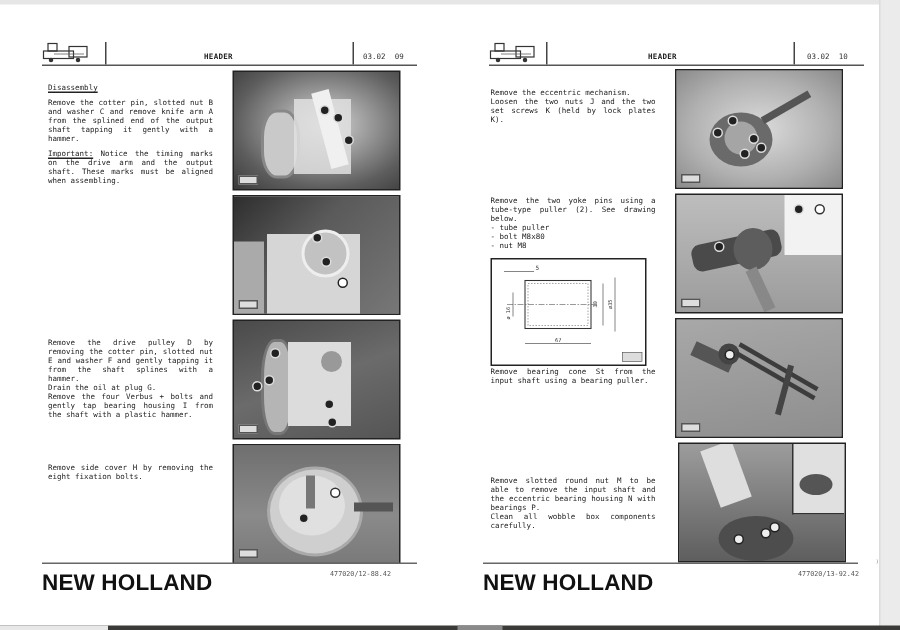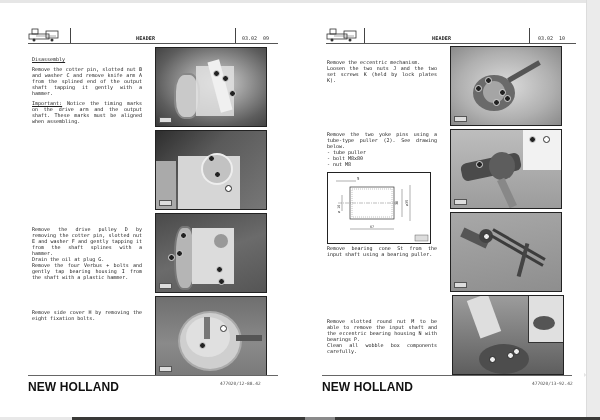--- a/index.html
+++ b/index.html
@@ -19,21 +19,21 @@
   .hdr .vline2 { position:absolute; left:207px; top:0; width:1px; height:15px; background:#444; }
   .hdr .title { position:absolute; left:108px; top:7px; font-size:5px; font-weight:bold; color:#222; letter-spacing:0.2px; }
   .hdr .pnum { position:absolute; left:214px; top:7px; font-size:5px; color:#333; white-space:pre; }
   .txt { position:absolute; left:12px; width:110px; font-size:5px; line-height:6px; color:#222; text-align:justify; }
   .txt p { margin:0 0 4px 0; }
   .u { text-decoration:underline; }
   .photo { position:absolute; left:135px; width:110px; border:1px solid #222; overflow:hidden; }
   .photo .tag { position:absolute; left:3px; bottom:3px; width:11px; height:4px; background:#ddd; border:1px solid #555; }
   .callout { position:absolute; width:5px; height:5px; border-radius:50%; background:#222; border:1px solid #ddd; }
   .footer-rule { position:absolute; left:8px; top:375px; width:250px; height:1px; background:#666; }
-  .brand { position:absolute; left:8px; top:380px; font-family:"Liberation Sans", sans-serif; font-weight:bold; font-size:12px; color:#111; letter-spacing:0.1px; }
+  .brand { position:absolute; left:8px; top:380px; font-family:"Liberation Sans", sans-serif; font-weight:bold; font-size:15px; color:#111; letter-spacing:0.1px; }
   .docnum { position:absolute; left:200px; top:381px; font-size:4.5px; color:#555; }
   .drawing { position:absolute; left:10px; top:47px; width:102px; height:70px; border:1px solid #222; background:#fff; }
   .pagecursor { position:absolute; left:583px; top:372px; font-size:6px; color:#888; }
 </style>
 </head>
 <body>
 
 <div class="viewer">
   <div class="topstrip"></div>
 

